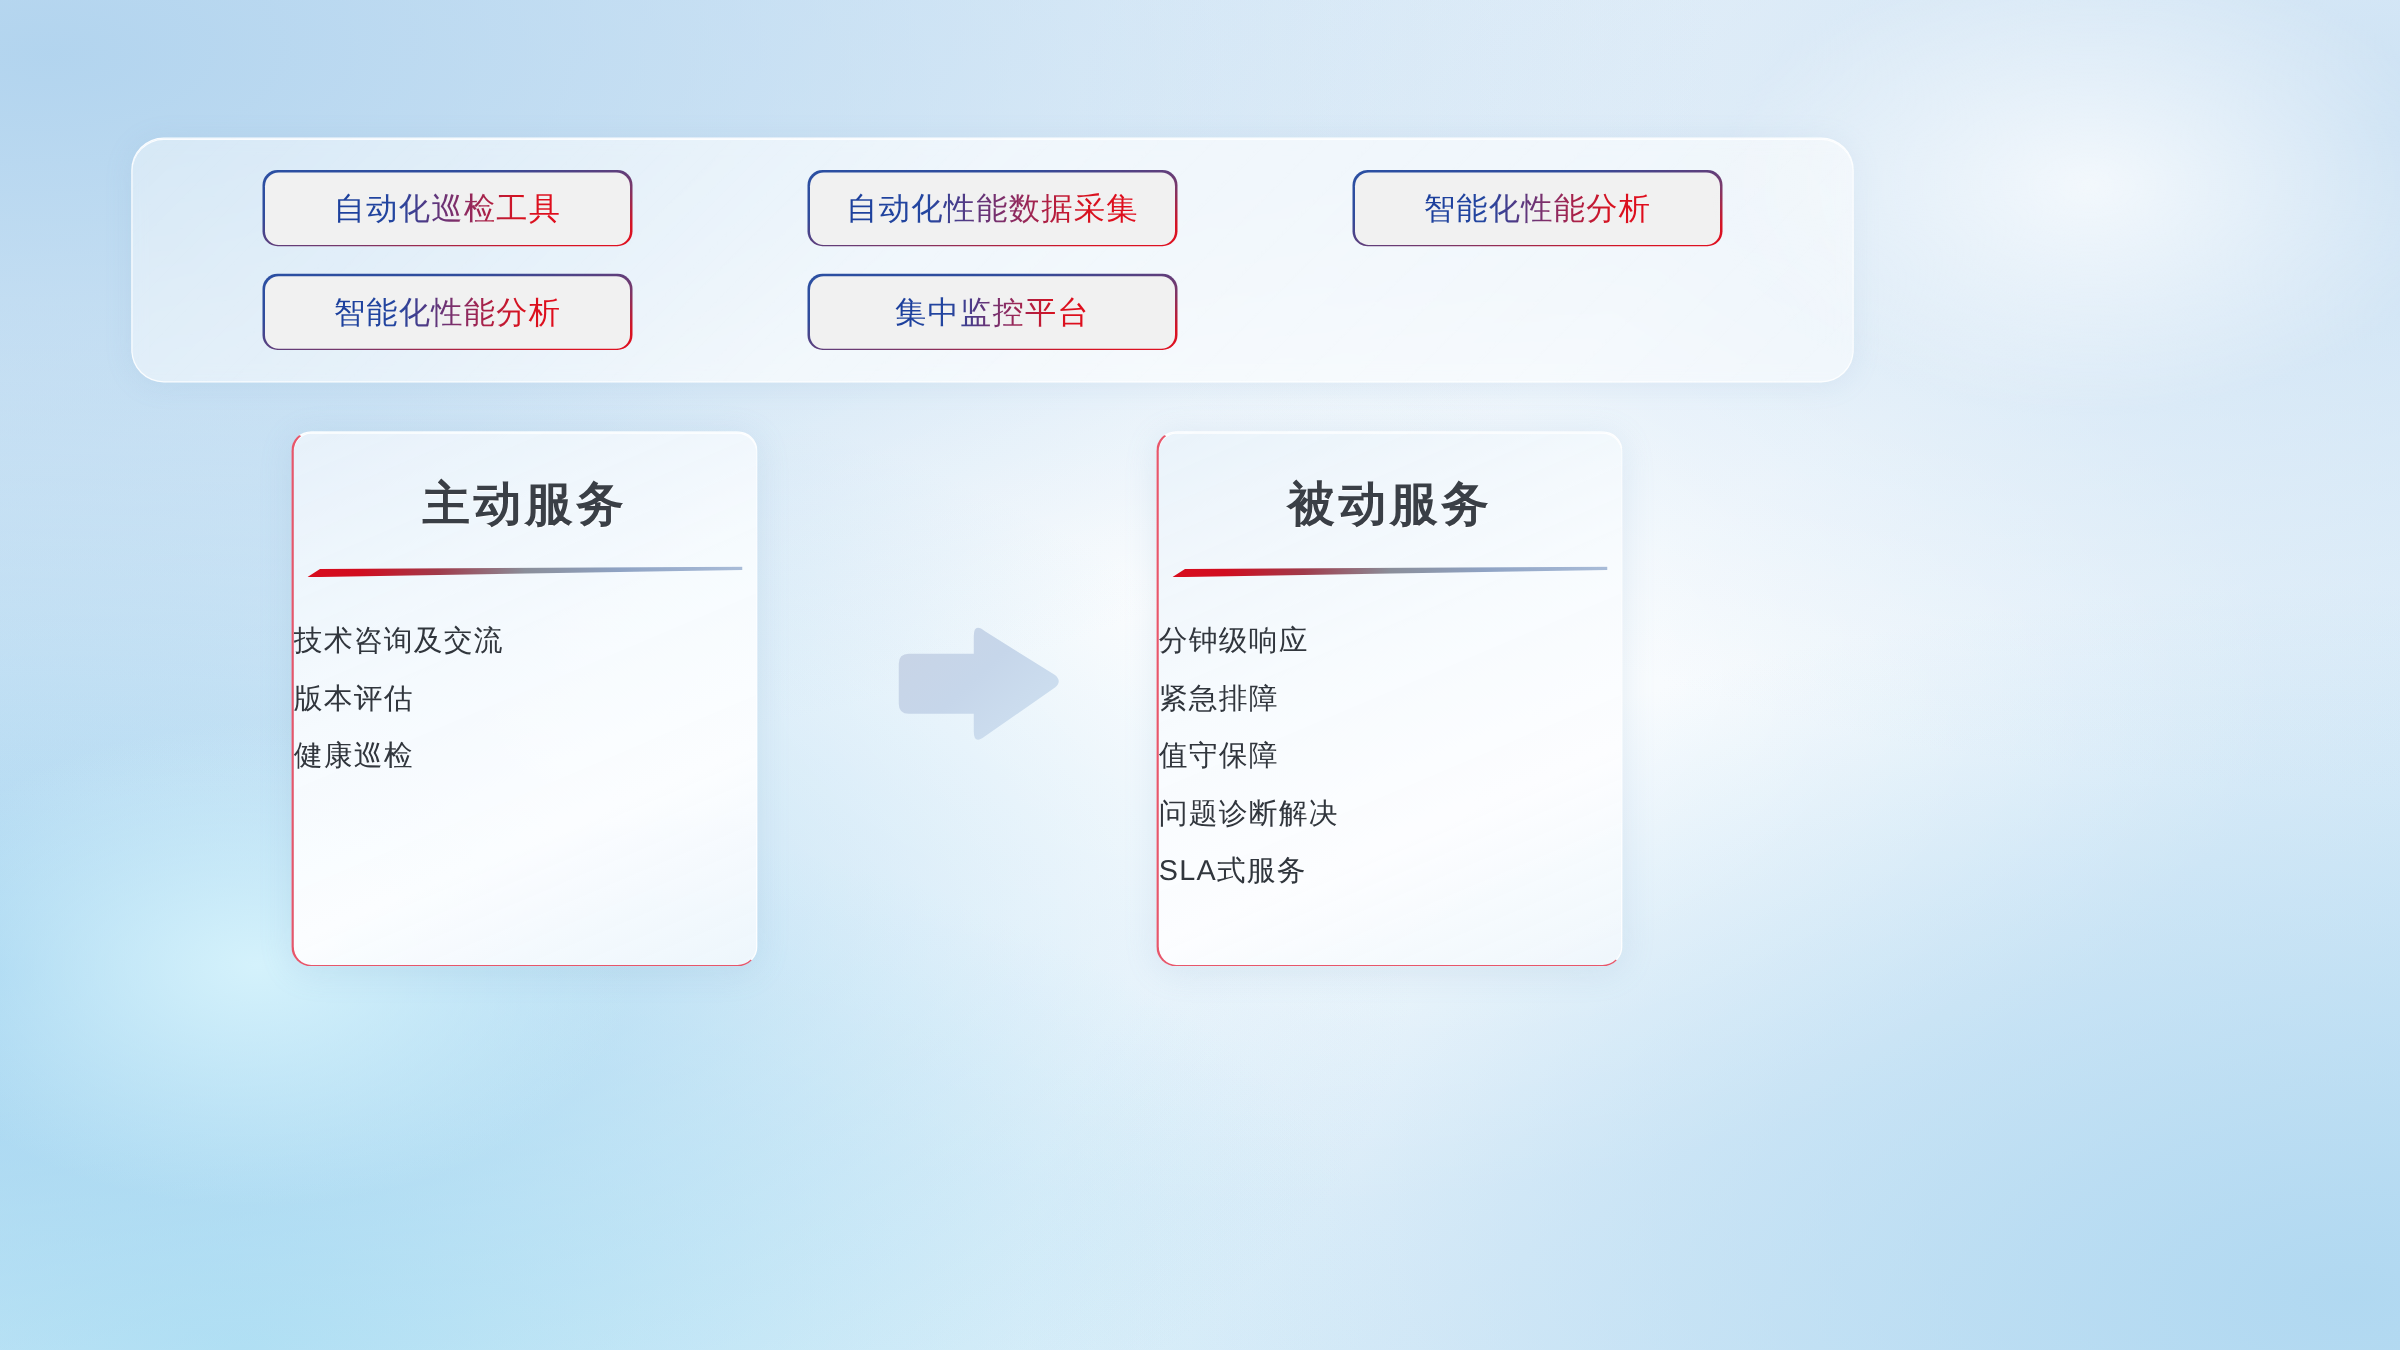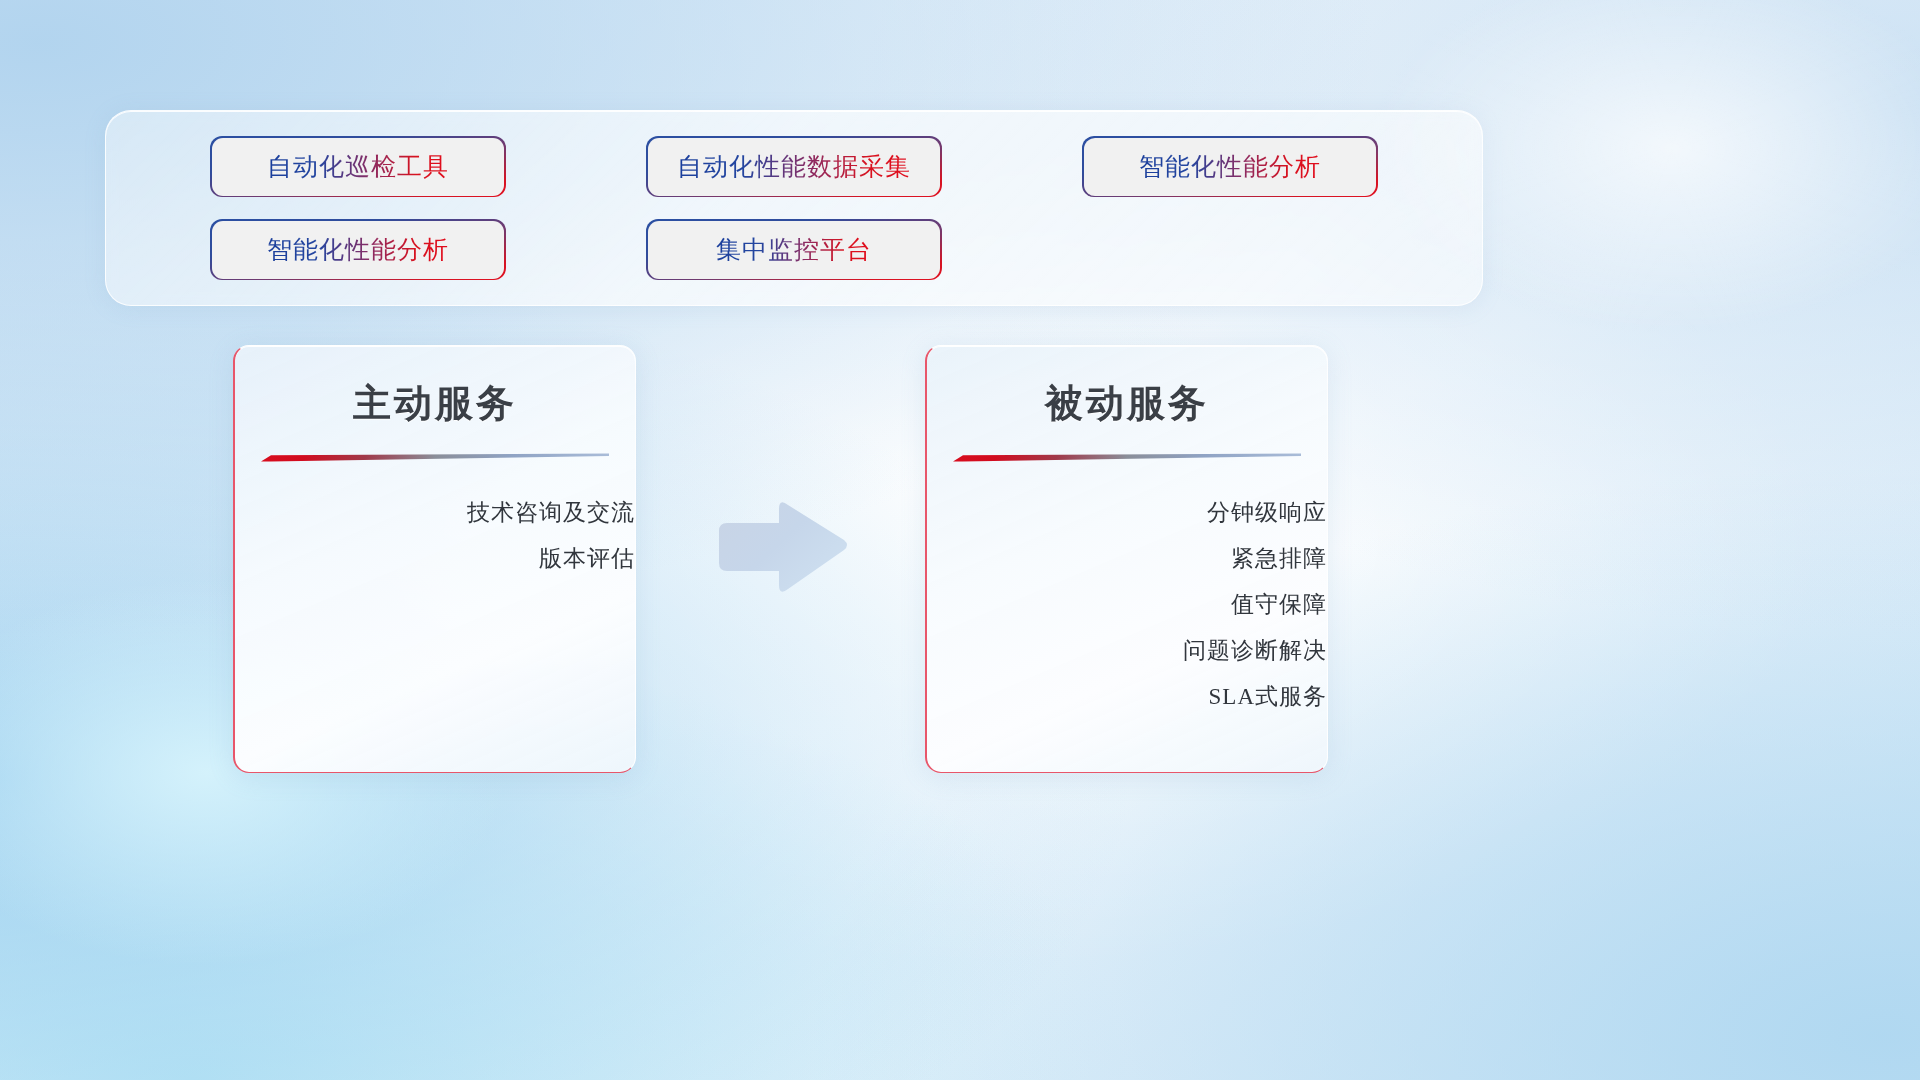--- a/index.html
+++ b/index.html
@@ -70,21 +70,21 @@
     position:relative;z-index:2;
     font-size:25px;font-weight:400;letter-spacing:1px;
     background:linear-gradient(90deg,#1b3f9c 0%,#2446a0 28%,#8e2a60 58%,#d8121f 82%,#e10c1c 100%);
     -webkit-background-clip:text;background-clip:text;
     color:transparent;-webkit-text-fill-color:transparent;
     white-space:nowrap;
   }
 
   
   .card{
-    position:absolute;top:345px;width:403px;height:428px;
+    position:absolute;top:345px;width:373px;height:428px;
     border-radius:16px;
     background:linear-gradient(157deg,rgba(233,242,250,0.92) 0%,rgba(247,251,254,0.96) 42%,rgba(252,253,255,0.97) 70%,rgba(240,247,252,0.93) 100%);
     border:1px solid rgba(255,255,255,0.9);
     border-left:2px solid #e8566a;
     border-bottom:1px solid #e8566a;
     box-shadow:0 4px 26px rgba(120,160,200,0.16), inset 0 1px 0 rgba(255,255,255,0.95);
     box-sizing:border-box;
     overflow:hidden;
   }
   .card.left{left:233px;}
@@ -100,26 +100,25 @@
     position:relative;
     margin:24px auto 0 auto;
     width:348px;height:9px;
   }
   .divider svg{display:block;width:100%;height:100%;}
   .card-list{
     list-style:none;margin:0;padding:0;
     margin-top:28px;
   }
   .card-list li{
-    text-align:right;
+    text-align:left;
     font-size:23px;color:#31363d;
     letter-spacing:1px;
     line-height:1;
     padding:11px 0 12px 0;
-    font-family:Liberation Serif, serif;
   }
 
   
   .arrow{
     position:absolute;left:713px;top:493px;width:140px;height:108px;
   }
   .arrow svg{display:block;width:100%;height:100%;}
 </style>
 </head>
 <body>
@@ -161,20 +160,21 @@
             <stop offset="1" stop-color="#a9bcd8"></stop>
           </linearGradient>
         </defs>
         <path d="M0,8.6 L10,2.2 L348,0.4 L348,3.0 L10,8.6 Z" fill="url(#divgradL)"></path>
       </svg>
     </div>
 
     <ul class="card-list">
       <li>技术咨询及交流</li>
       <li>版本评估</li>
+      <li>健康巡检</li>
     </ul>
   </div>
 
   <div class="arrow">
     <svg viewBox="0 0 140 108" aria-hidden="true">
       <defs>
         <linearGradient id="arrgrad" x1="0" y1="0.15" x2="1" y2="0.9">
           <stop offset="0" stop-color="#c8d4e6"></stop>
           <stop offset="0.45" stop-color="#c6d6ea"></stop>
           <stop offset="1" stop-color="#cfe1f1"></stop>

